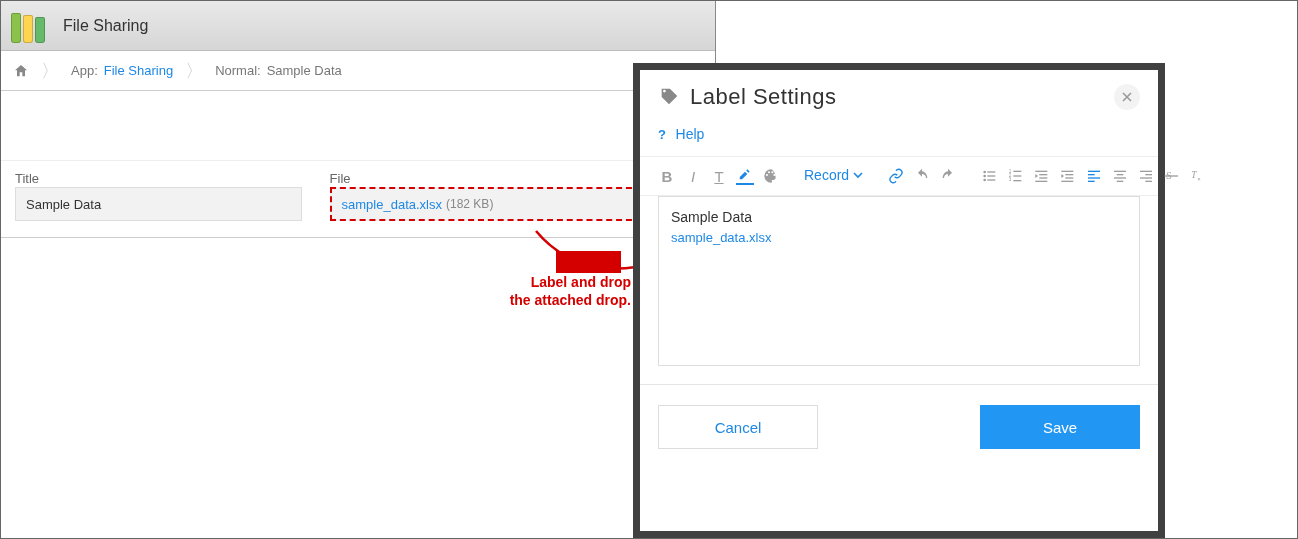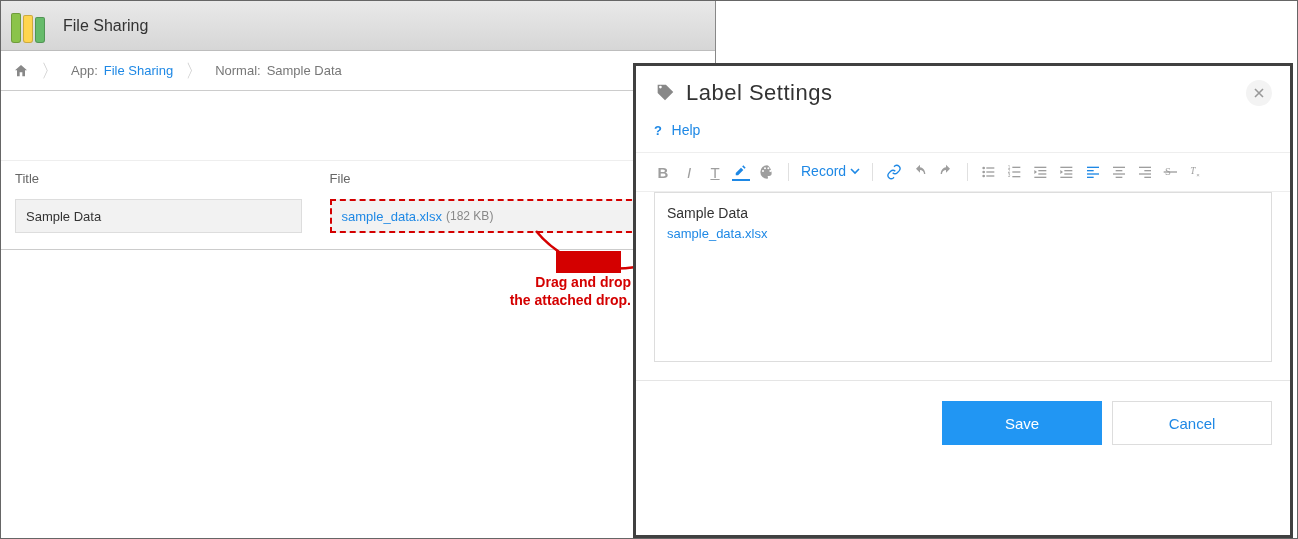--- a/index.html
+++ b/index.html
@@ -16,31 +16,31 @@
   .app-title { font-size: 16px; color:#333; }
   .breadcrumb { height: 40px; background:#fff; display:flex; align-items:center; padding:0 12px; border-bottom:1px solid #ccc; gap:10px; color:#777;}
   .crumb { display:flex; align-items:flex-end; gap:6px;}
   .crumb-sep { color:#ccc; font-size:18px; margin:0 2px;}
   .crumb-link { color:#1e88e5; }
   .spacer-row { height: 70px; background:#fff; border-bottom: 1px solid #eee;}
   .fields-row { display:flex; gap:0; background:#fff; border-bottom:1px solid #ccc;}
   .field-block { padding: 10px 14px 16px 14px; }
   .field-block.title-col { width: 315px; }
   .field-block.file-col { width: 400px; }
-  .field-label { color:#666; font-size:13px; margin-bottom:13px; display:block;}
+  .field-label { color:#666; font-size:13px; margin-bottom:1px; display:block;}
   .field-value-box { background:#f2f2f2; border:1px solid #ddd; padding:8px 10px; height:34px; display:flex; align-items:center; gap:4px;}
   .drag-highlight { border:2px dashed #d40000 !important; background:#f2f2f2;}
   .file-link { color:#1e88e5; }
   .file-size { color:#888; font-size:12px;}
   
   .callout-bar { position:absolute; left:555px; top:250px; width:65px; height:22px; background:#d40000;}
   .callout-text { position:absolute; left:460px; top:272px; width:170px; text-align:right; color:#d40000; font-weight:bold; font-size:14px; line-height:1.3;}
   .arrow-svg { position:absolute; left:530px; top:222px; width:140px; height:60px; pointer-events:none;}
   
-  .dialog { position:absolute; left:632px; top:62px; width:660px; height:475px; border:3px solid #404040; background:#fff; box-shadow: none;}
+  .dialog { position:absolute; left:632px; top:62px; width:532px; height:475px; border:7px solid #404040; background:#fff; box-shadow: none;}
   .dialog-head { display:flex; align-items:center; padding:14px 18px 10px 18px; gap:10px;}
   .dialog-title { font-size:22px; font-weight:300; color:#333; letter-spacing:.5px;}
   .dialog-close { margin-left:auto; width:26px; height:26px; border-radius:50%; background:#f3f3f3; color:#999; display:flex; align-items:center; justify-content:center; font-size:14px; cursor:pointer;}
   .dialog-help { padding: 6px 4px 14px 18px; border-bottom:1px solid #eee;}
   .help-link { color:#1e88e5; font-size:14px;}
   .help-icon { color:#1e88e5; font-weight:bold; margin-right:6px;}
   .toolbar { display:flex; align-items:center; gap:8px; padding:10px 18px; color:#888; border-bottom:1px solid #eee; flex-wrap:nowrap;}
   .tb-group { display:flex; align-items:center; gap:8px;}
   .tb-ico { width:18px; height:18px; display:inline-flex; align-items:center; justify-content:center; color:#9e9e9e; font-size:15px; cursor:pointer;}
   .tb-ico.active { color:#1e88e5;}
@@ -108,21 +108,21 @@
       </div>
     </div>
   </div>
 
   <div class="callout-bar"></div>
   <svg class="arrow-svg" viewBox="0 0 140 60">
     <path d="M5 8 C 40 50, 90 50, 120 40" stroke="#d40000" stroke-width="2.5" fill="none"></path>
     <path d="M120 40 L110 32 L114 46 Z" fill="#d40000"></path>
   </svg>
   <div class="callout-text">
-    <span>Drag and drop</span><br>
+    <span>Label and drop</span><br>
     <span>the attached drop.</span>
   </div>
 
   <div class="dialog">
     <div class="dialog-head">
       <span>
         <svg width="22" height="22" viewBox="0 0 24 24" fill="#888">
             <path d="M21 11l-8-8H4v9l8 8 9-9zM7 7a1.5 1.5 0 1 1 0-3 1.5 1.5 0 0 1 0 3z"></path>
           </svg>
       </span>
@@ -271,22 +271,22 @@
     </div>
 
     <div class="editor-wrap">
       <div class="editor">
         <div>Sample Data</div>
         <div class="editor-filelink">sample_data.xlsx</div>
       </div>
     </div>
 
     <div class="dialog-footer">
+      <div class="btn btn-cancel">
+        <span>Cancel</span>
+      </div>
       <div class="btn btn-save">
         <span>Save</span>
       </div>
-      <div class="btn btn-cancel">
-        <span>Cancel</span>
-      </div>
     </div>
   </div>
 
 </div>
 
 </body></html>

